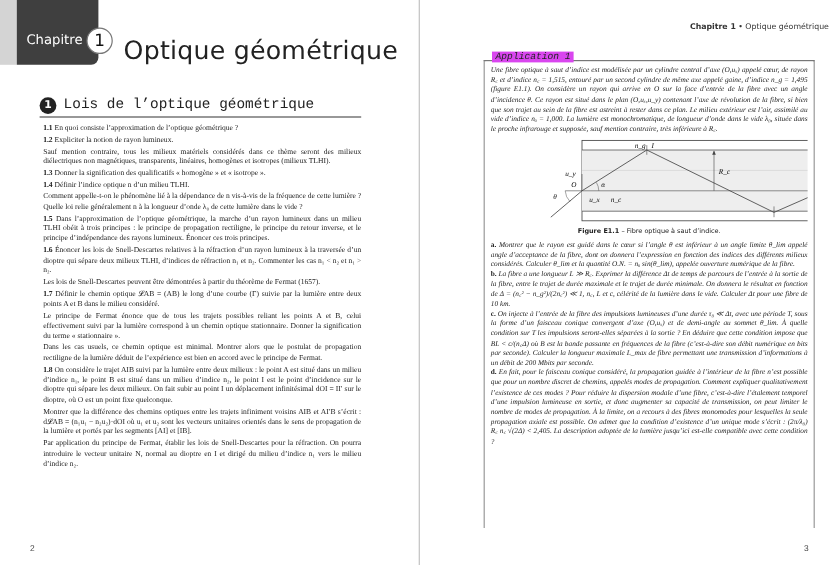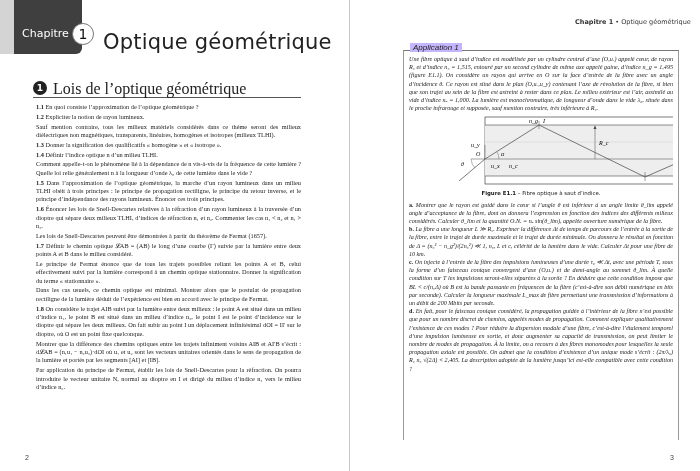--- a/index.html
+++ b/index.html
@@ -37,41 +37,41 @@
   }
 
   
   .sec-head { position: absolute; left: 33px; top: 80px; width: 268px; border-bottom: 1px solid #555; height: 17px; }
   .sec-num {
     position: absolute; left: 0; top: 1px; width: 14px; height: 14px; border-radius: 50%;
     background: #222; color: #fff; font-family: "DejaVu Sans", sans-serif; font-size: 9px;
     text-align: center; line-height: 14px; font-weight: bold;
   }
   .sec-title {
-    position: absolute; left: 20px; top: 0; font-family: Liberation Serif, serif; font-size: 16px; color: #222;
+    position: absolute; left: 20px; top: 0; font-family: Liberation Mono, monospace; font-size: 12px; color: #222;
   }
 
   .left-body { position: absolute; left: 36px; top: 103px; width: 265px; font-size: 6.3px; line-height: 8.4px; text-align: justify; }
   .left-body p { margin: 0 0 1.4px 0; }
   .qn { font-weight: bold; }
   .page-num { position: absolute; font-family: "Liberation Sans", sans-serif; font-size: 7px; color: #444; }
 
   
   .run-head {
     position: absolute; left: 560px; top: 18px;
     font-family: "DejaVu Sans", sans-serif; font-size: 6.5px; color: #333; white-space: nowrap;
   }
   .run-head b { font-weight: bold; margin-left: 15px; }
   .app-box {
     position: absolute; left: 403px; top: 50px; width: 274px; height: 389px;
     border: 1px solid #999; border-bottom: none; border-top: 1px solid #777;
   }
   .app-title {
-    position: absolute; left: 410px; top: 43px; background: #c4b5fd; padding: 0 3px;
-    font-family: Liberation Sans, sans-serif; font-style: italic; font-size: 8px; color: #222;
+    position: absolute; left: 410px; top: 43px; background: #d946ef; padding: 0 3px;
+    font-family: Liberation Mono, monospace; font-style: italic; font-size: 8px; color: #222;
   }
   .app-body { position: absolute; left: 409px; top: 55px; width: 264px; font-size: 6.1px; line-height: 8.2px; font-style: italic; text-align: justify; color: #222; }
   .app-body p { margin: 0; }
   .fig { position: relative; height: 72px; margin: 3px 0 2px 0; }
   .fig-caption { text-align: center; font-family: "DejaVu Sans", sans-serif; font-style: normal; font-size: 5.4px; margin-bottom: 3px; }
   .fig-caption b { font-weight: bold; }
   .items p { margin: 0; }
   .items b { font-style: normal; }
 </style>
 </head>

